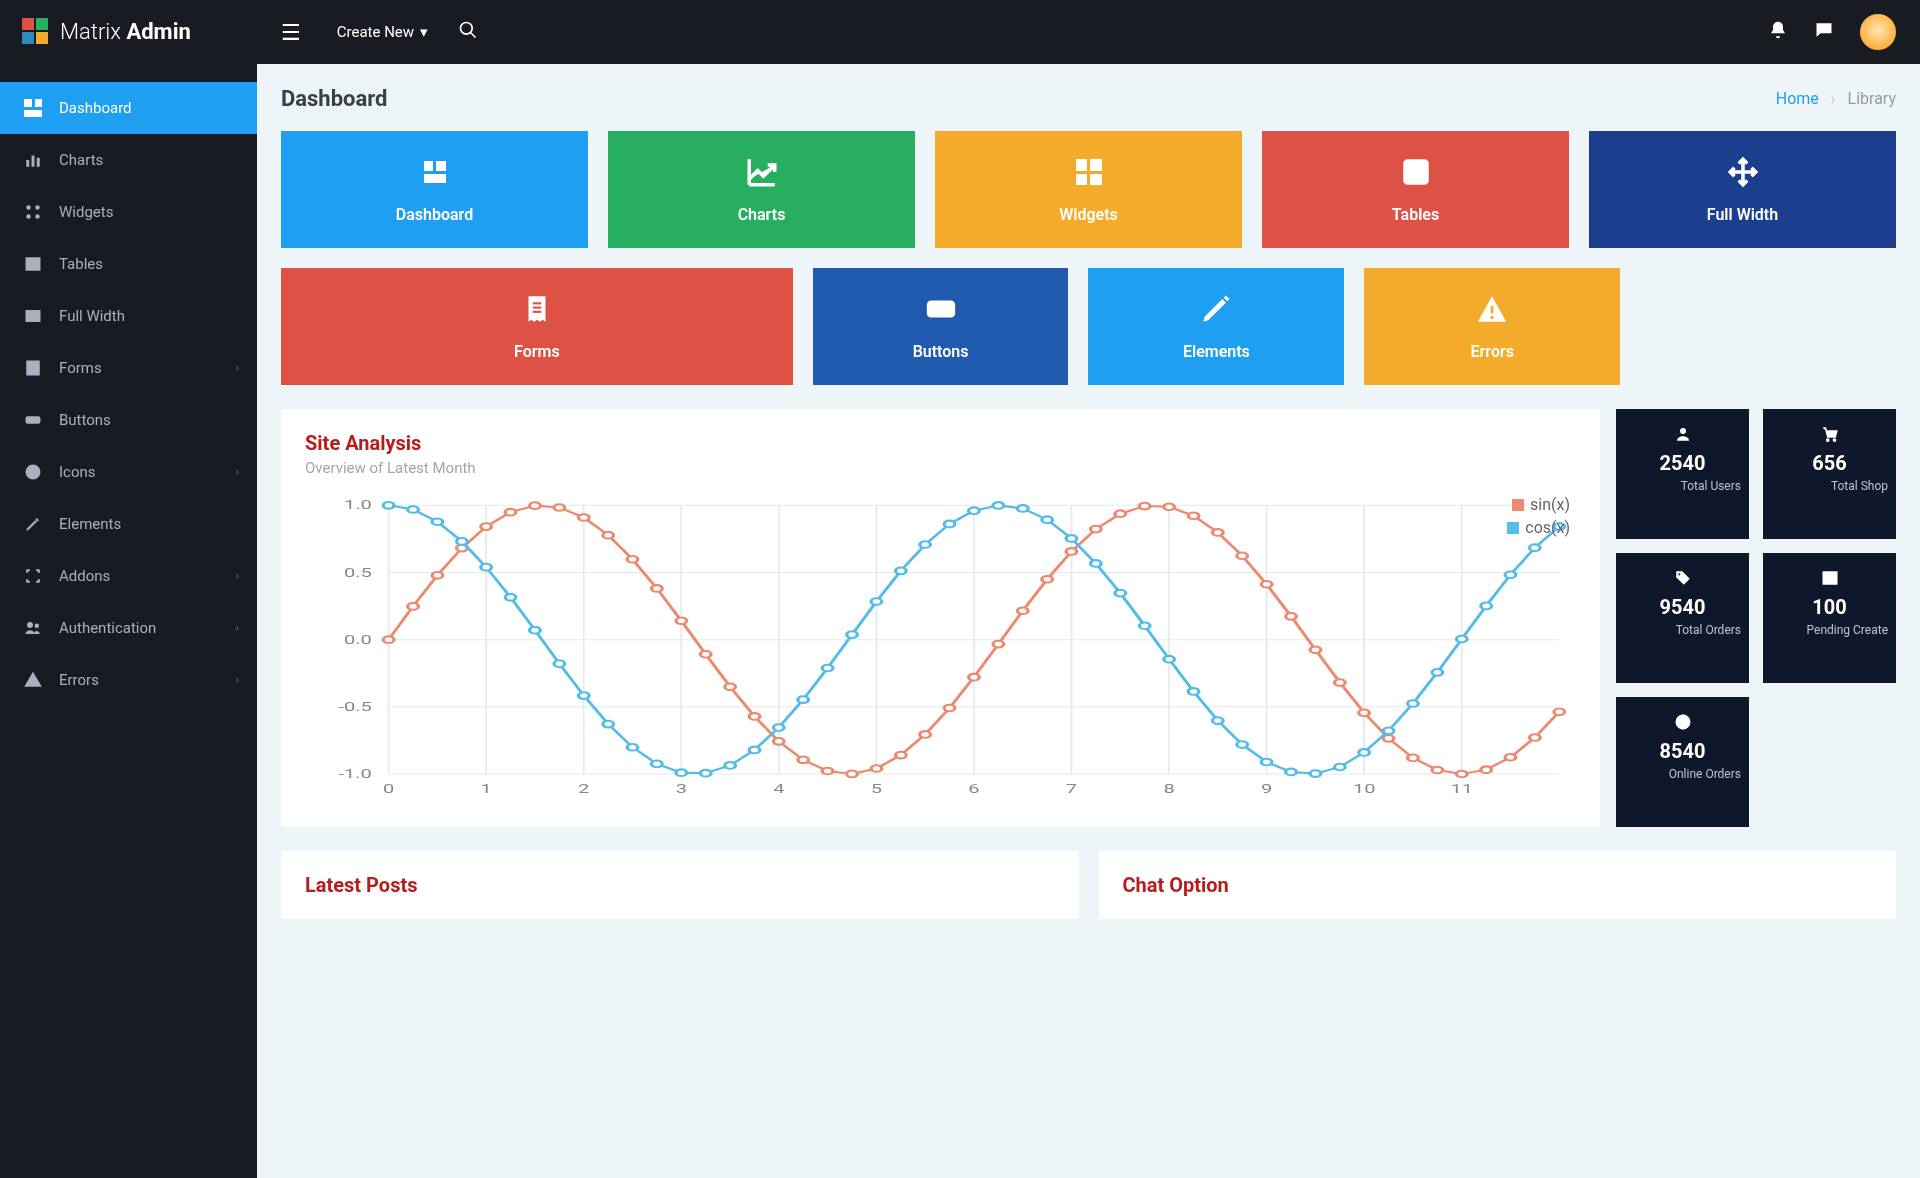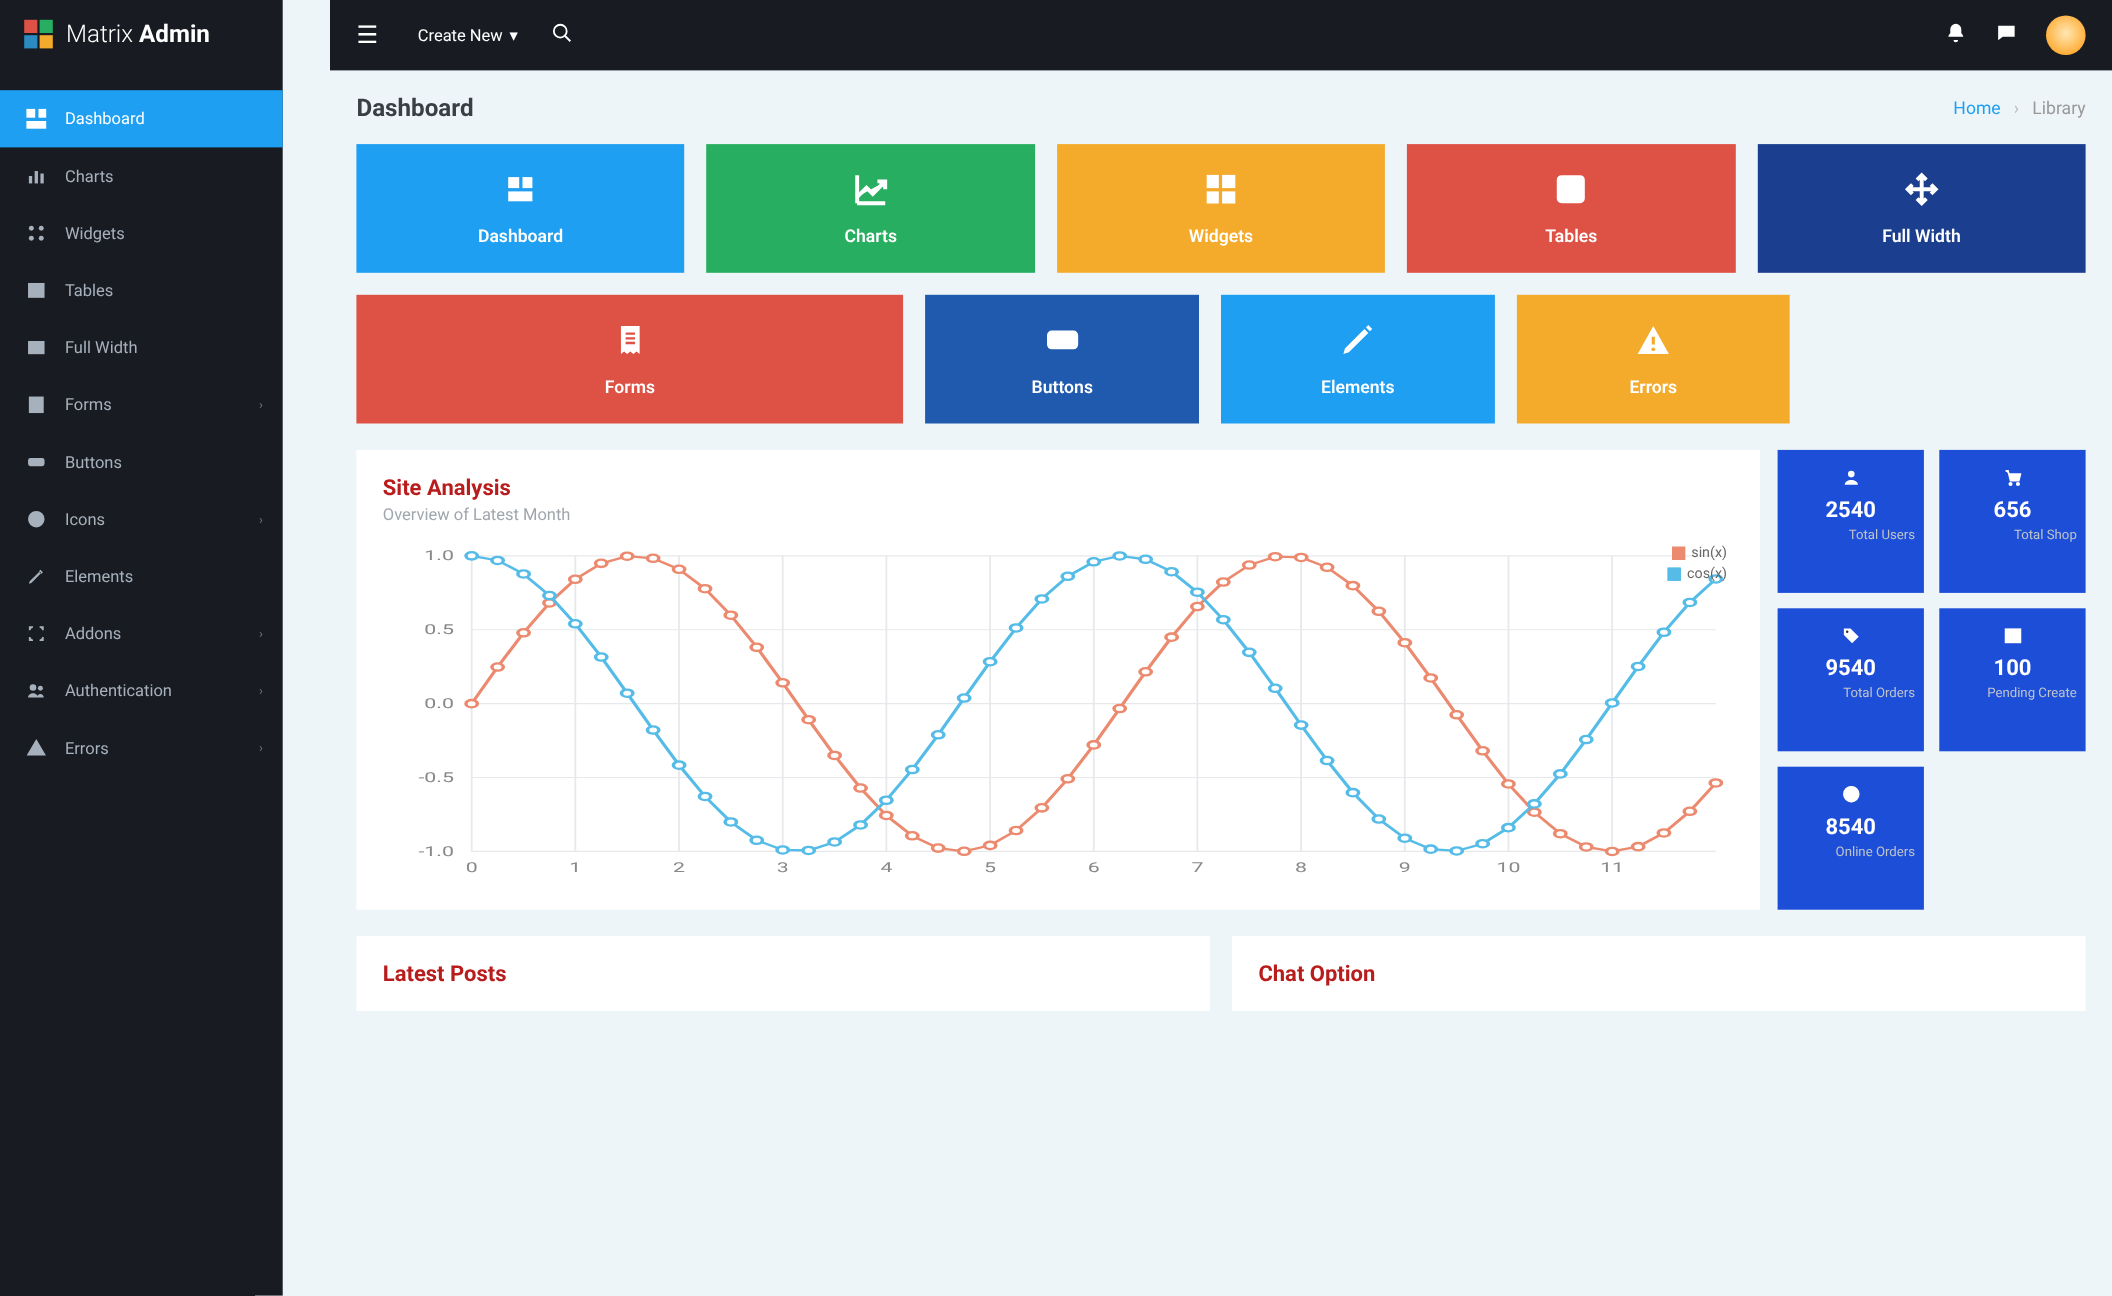--- a/index.html
+++ b/index.html
@@ -1,17 +1,17 @@
 <!DOCTYPE html>
 <html><head>
 <meta charset="utf-8">
 <style>
 * { margin:0; padding:0; box-sizing:border-box; font-family:-apple-system,BlinkMacSystemFont,"Segoe UI",Roboto,sans-serif; }
 body { background:#eef5f9; color:#333; overflow-x:hidden; }
-.app { display:flex; min-height:100vh;gap:43px; }
+.app { display:flex; min-height:100vh; }
 
 
 .sidebar { width:257px; background:#181c22; color:#aaa; display:flex; flex-direction:column; flex-shrink:0; }
 .logo { display:flex; align-items:center; padding:18px 22px; gap:12px; }
 .logo-icon { width:26px; height:26px; display:grid; grid-template-columns:1fr 1fr; grid-template-rows:1fr 1fr; gap:2px; }
 .logo-icon span:nth-child(1){background:#de5145;}
 .logo-icon span:nth-child(2){background:#27ae60;}
 .logo-icon span:nth-child(3){background:#2c8cc2;}
 .logo-icon span:nth-child(4){background:#f4ab2b;}
 .logo-text { color:#fff; font-size:22px; }
@@ -49,26 +49,26 @@
 
 .tiles2 { display:grid; grid-template-columns:2fr 1fr 1fr 1fr 1fr; gap:20px; margin-bottom:24px; }
 
 .panel { background:#fff; padding:22px 24px; }
 .analysis { display:flex; gap:16px; margin-bottom:24px; }
 .analysis-left { flex:1; min-width:0; }
 .panel-title { font-size:20px; font-weight:700; color:#b91c1c; }
 .panel-sub { font-size:15px; color:#a0a6ad; margin-top:4px; }
 .chart-wrap { position:relative; margin-top:18px; height:310px; }
 .chart-wrap svg { width:100%; height:100%; }
-.legend { position:absolute; top:0; right:6px; font-size:13px; }
+.legend { position:absolute; top:0; right:6px; font-size:16px; }
 .legend div { display:flex; align-items:center; gap:6px; justify-content:flex-end; margin-bottom:4px; color:#666; }
 .legend .sw { width:12px; height:12px; border:1px solid; }
 
 .stats { width:280px; display:grid; grid-template-columns:1fr 1fr; gap:14px; }
-.stat { background:#1d4ed8; color:#fff; text-align:center; padding:16px 8px; }
+.stat { background:#0f172a; color:#fff; text-align:center; padding:16px 8px; }
 .stat .sicn { font-size:16px; height:20px; }
 .stat .snum { font-size:20px; font-weight:700; margin-top:6px; }
 .stat .slab { font-size:12px; color:#bfc4cb; margin-top:4px;text-align:right; }
 
 .bottom { display:grid; grid-template-columns:1fr 1fr; gap:20px; }
 
 .gridicon { display:inline-grid; grid-template-columns:1fr 1fr; grid-template-rows:1fr 1fr; gap:3px; width:22px; height:22px; }
 .gridicon span{ background:#fff; }
 .gridicon.dashb span:nth-child(3){grid-column:1/3;}
 </style>

